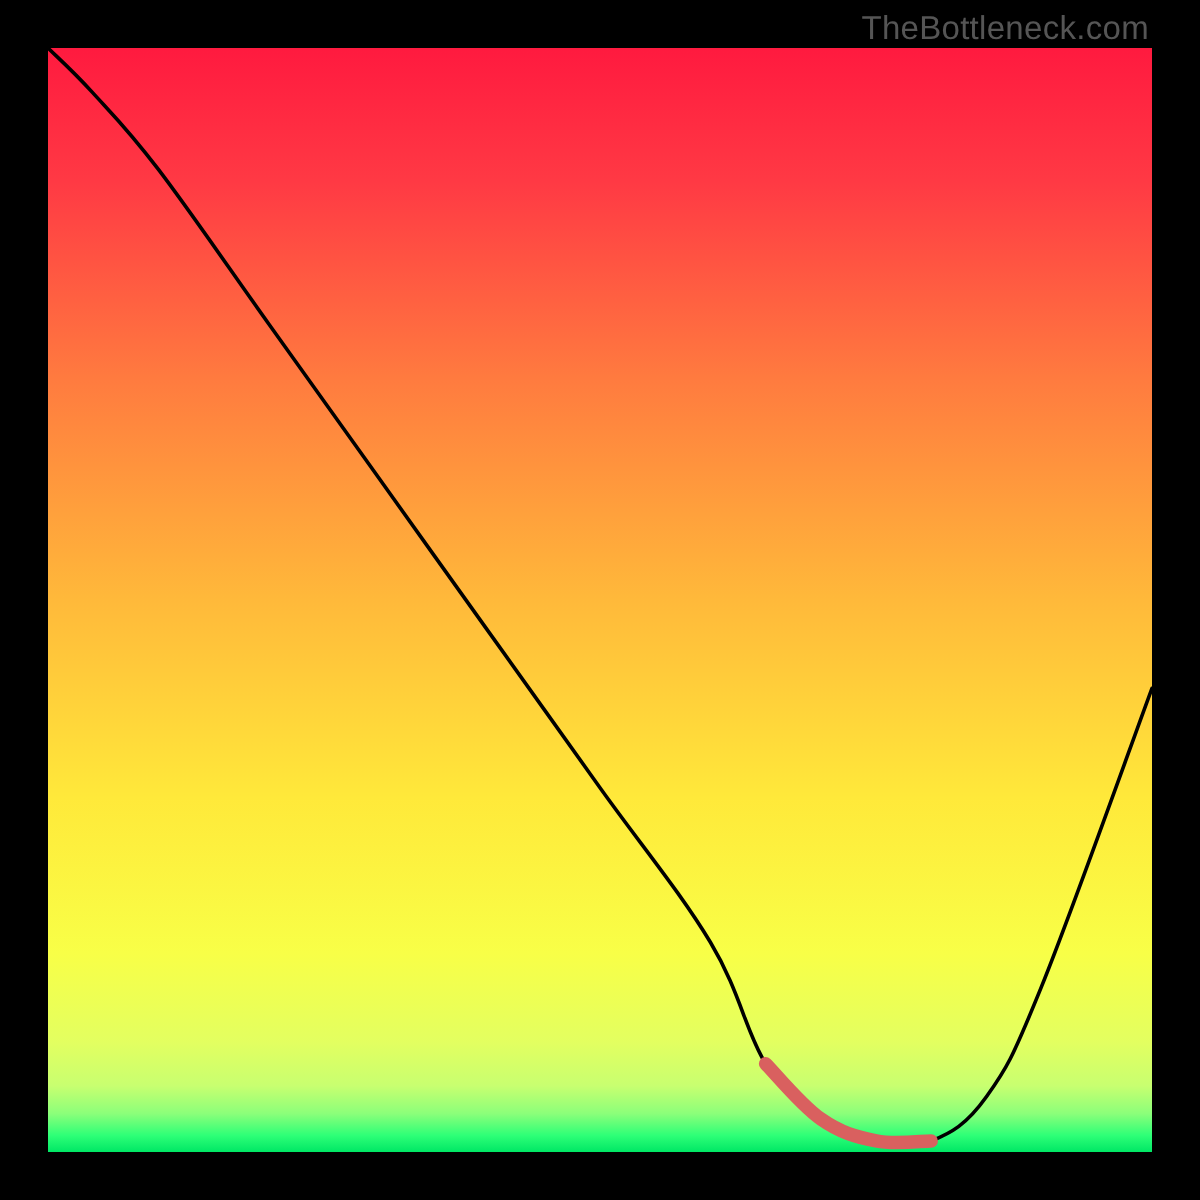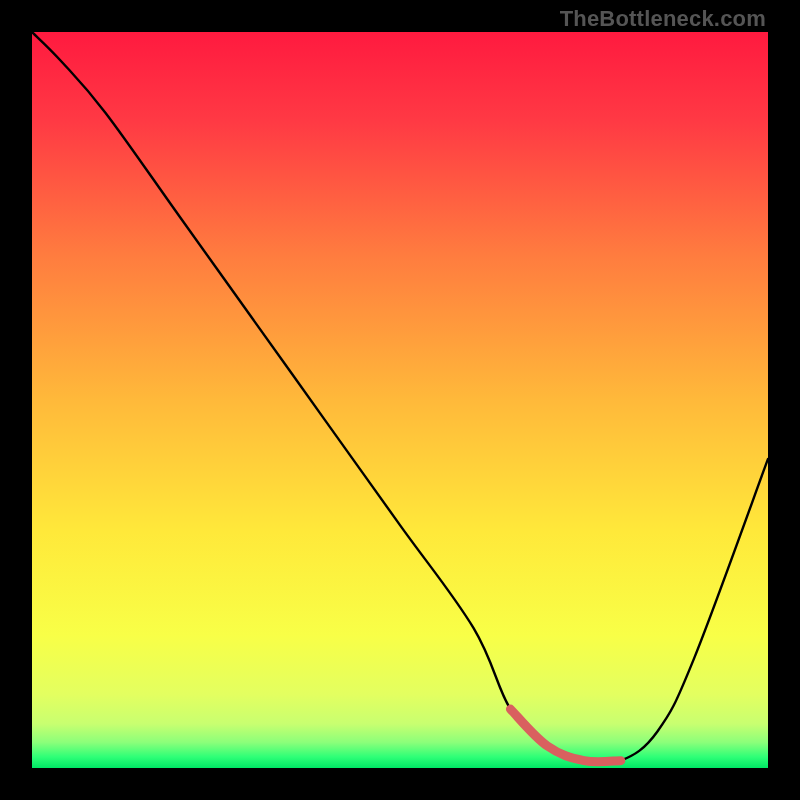--- a/index.html
+++ b/index.html
@@ -24,21 +24,21 @@
     top: 0;
     width: 100%;
     height: 100%;
   }
   .watermark {
     position: absolute;
     top: 6px;
     right: 34px;
     font-family: Arial, Helvetica, sans-serif;
     font-size: 22px;
-    font-weight: 700;
+    font-weight: 400;
     color: #555;
     letter-spacing: 0.2px;
   }
   svg.curve {
     position: absolute;
     left: 0;
     top: 0;
     width: 100%;
     height: 100%;
   }

